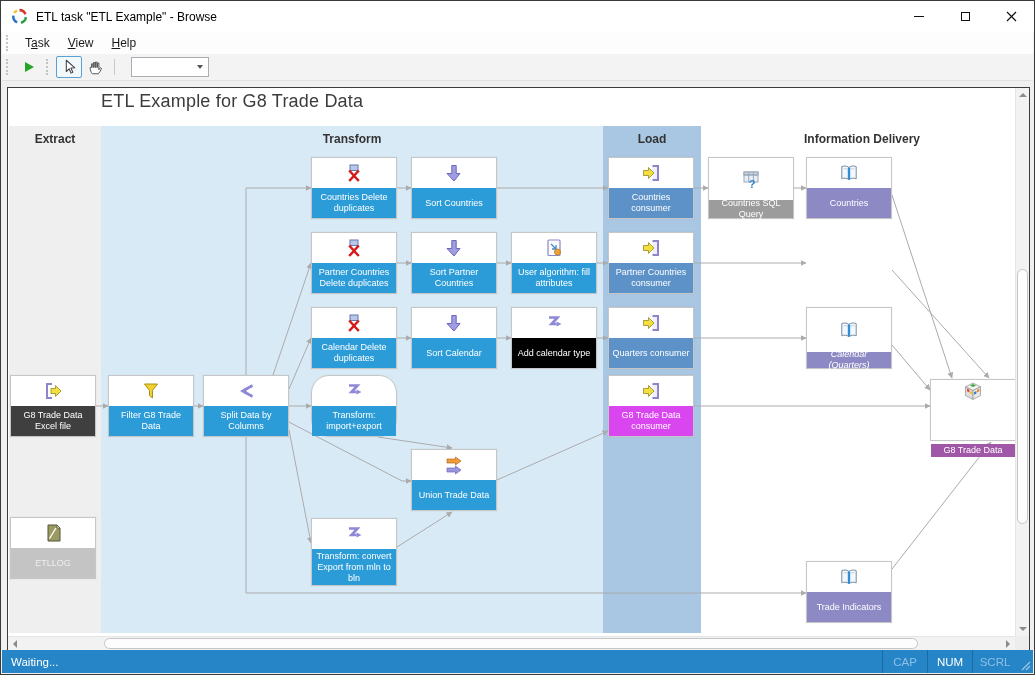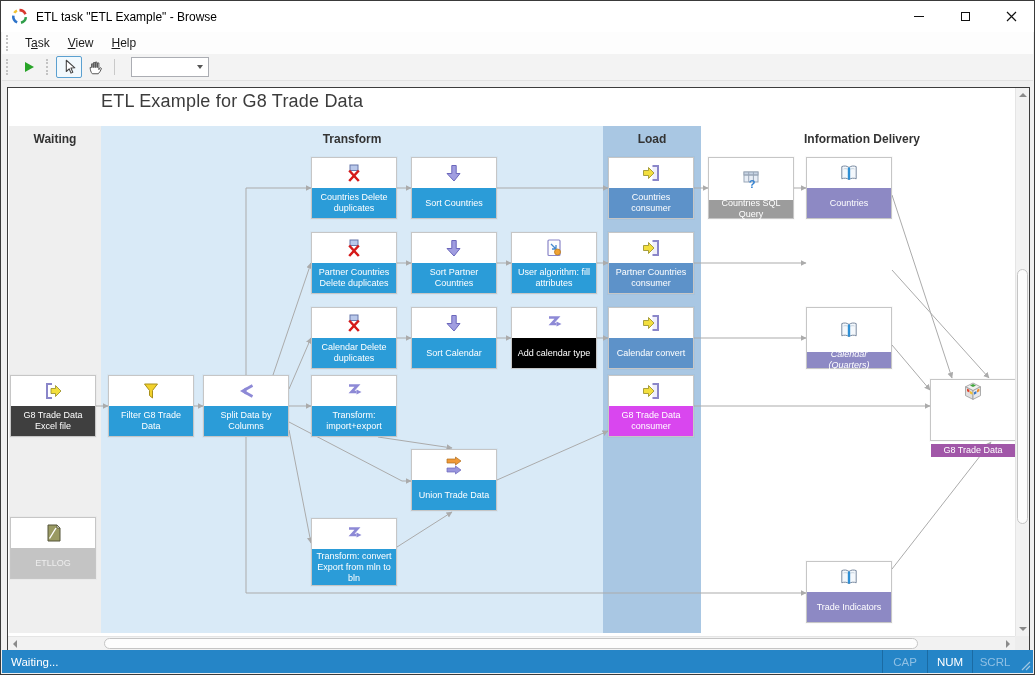--- a/index.html
+++ b/index.html
@@ -120,21 +120,21 @@
     <div class="combobox">
       <span class="val"></span>
       <span class="combo-arrow"></span>
     </div>
   </div>
 
   <div class="canvas">
     <div class="diagram" id="diagram">
       <div class="diagram-title" id="diagram-title" style="left: 93px; top: 3px;">ETL Example for G8 Trade Data</div>
     <div class="lane" style="left: 1px; top: 38px; width: 92px; height: 507px; background: rgb(239, 239, 239);">
-          <div class="lane-header">Waiting</div>
+          <div class="lane-header">Extract</div>
         </div>
         <div class="lane" style="left: 93px; top: 38px; width: 502px; height: 507px; background: rgb(217, 234, 247);">
           <div class="lane-header">Transform</div>
         </div>
         <div class="lane" style="left: 595px; top: 38px; width: 98px; height: 507px; background: rgb(169, 199, 227);">
           <div class="lane-header">Load</div>
         </div>
         <div class="lane" style="left: 693px; top: 38px; width: 322px; height: 507px; background: rgb(255, 255, 255);">
           <div class="lane-header">Information Delivery</div>
         </div>
@@ -274,21 +274,21 @@
         </div>
         <div class="node" style="left: 503px; top: 219px; width: 86px; height: 62px;">
           <div class="icon-area">
             <svg viewBox="0 0 22 22">
               <path d="M6 5.5 H14.5 L8.5 12 H13.5" fill="none" stroke="#8d89d6" stroke-width="2.6"></path>
               <polygon points="13.5,9.6 18.5,12 13.5,14.4" fill="#8d89d6"></polygon>
             </svg>
           </div>
           <div class="label" style="background: #000000; height: 30px;">Add calendar type</div>
         </div>
-        <div class="node" style="left: 303px; top: 287px; width: 86px; height: 62px;">
+        <div class="node" style="left: 303px; top: 287px; width: 86px; height: 62px; border-radius: 18px;">
           <div class="icon-area">
             <svg viewBox="0 0 22 22">
               <path d="M6 5.5 H14.5 L8.5 12 H13.5" fill="none" stroke="#8d89d6" stroke-width="2.6"></path>
               <polygon points="13.5,9.6 18.5,12 13.5,14.4" fill="#8d89d6"></polygon>
             </svg>
           </div>
           <div class="label" style="background: rgb(43, 156, 216); height: 30px;">Transform: import+export</div>
         </div>
         <div class="node" style="left: 403px; top: 361px; width: 86px; height: 62px;">
           <div class="icon-area">
@@ -326,21 +326,21 @@
           </div>
           <div class="label" style="background: rgb(93, 146, 201); height: 30px;">Partner Countries consumer</div>
         </div>
         <div class="node" style="left: 600px; top: 219px; width: 86px; height: 62px;">
           <div class="icon-area">
             <svg viewBox="0 0 22 22">
               <path d="M12.5 4 H18 V18 H12.5" fill="#efeffa" stroke="#8a86c9" stroke-width="2"></path>
               <path d="M3.5 8.5 h5 v-3 L14 11 l-5.5 5.5 v-3 h-5 z" fill="#f3df3d" stroke="#948a25" stroke-width="0.8"></path>
             </svg>
           </div>
-          <div class="label" style="background: rgb(93, 146, 201); height: 30px;">Calendar convert</div>
+          <div class="label" style="background: rgb(93, 146, 201); height: 30px;">Quarters consumer</div>
         </div>
         <div class="node" style="left: 600px; top: 287px; width: 86px; height: 62px;">
           <div class="icon-area">
             <svg viewBox="0 0 22 22">
               <path d="M12.5 4 H18 V18 H12.5" fill="#efeffa" stroke="#8a86c9" stroke-width="2"></path>
               <path d="M3.5 8.5 h5 v-3 L14 11 l-5.5 5.5 v-3 h-5 z" fill="#f3df3d" stroke="#948a25" stroke-width="0.8"></path>
             </svg>
           </div>
           <div class="label" style="background: #d946ef; height: 30px;">G8 Trade Data consumer</div>
         </div>

